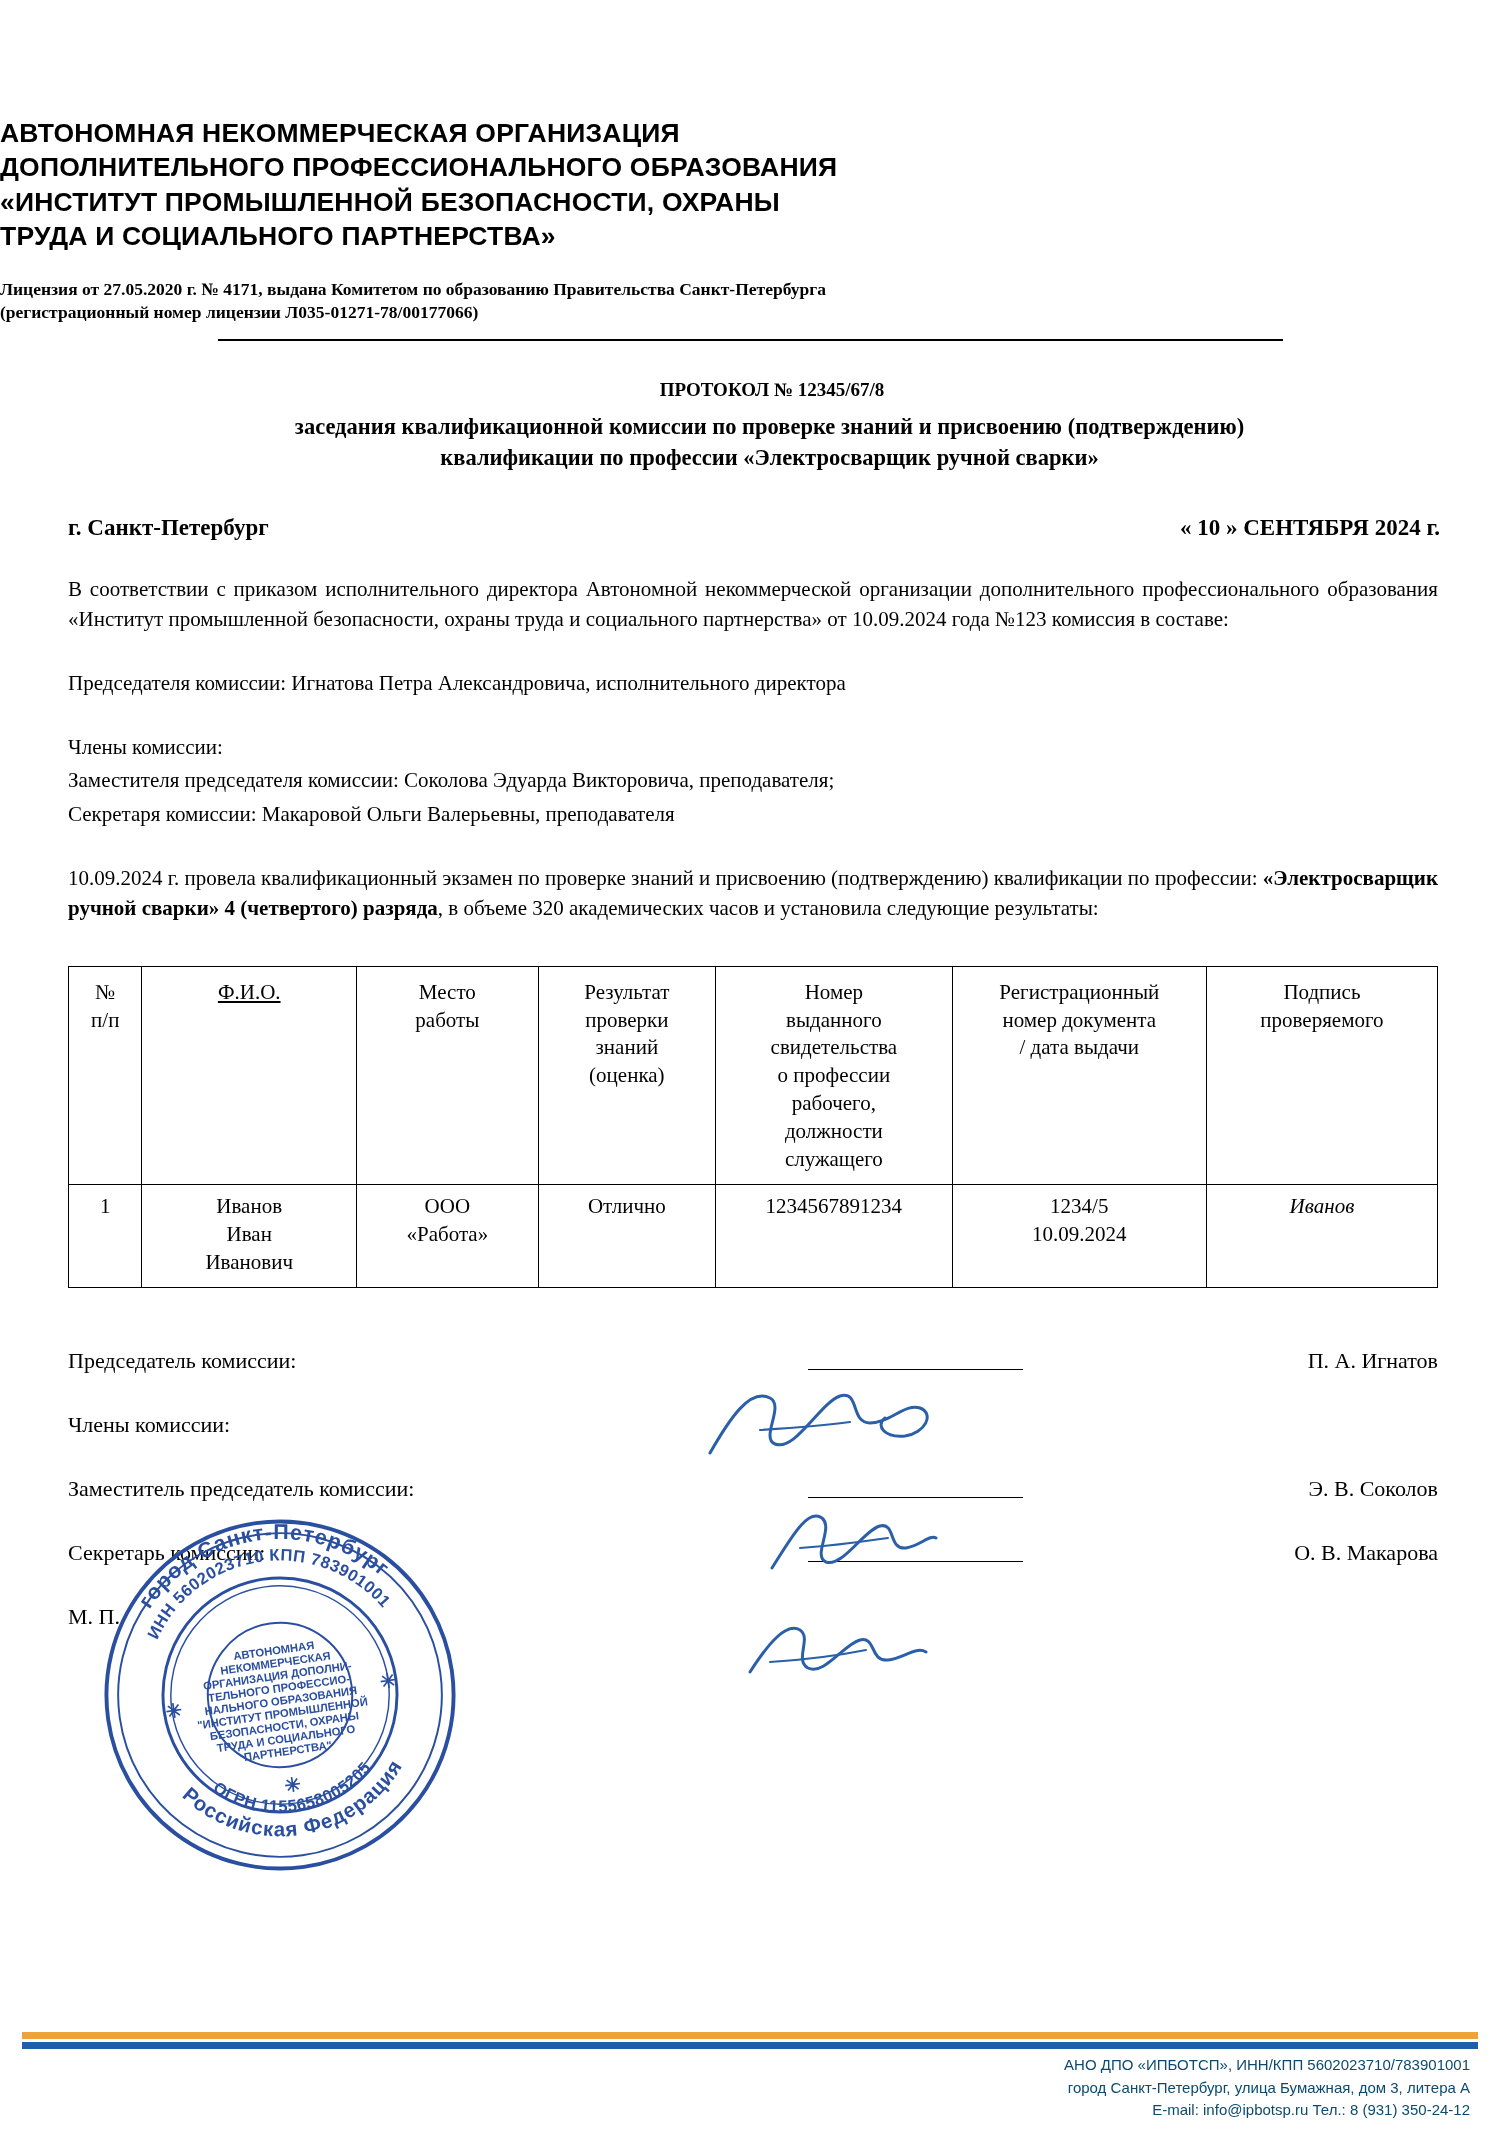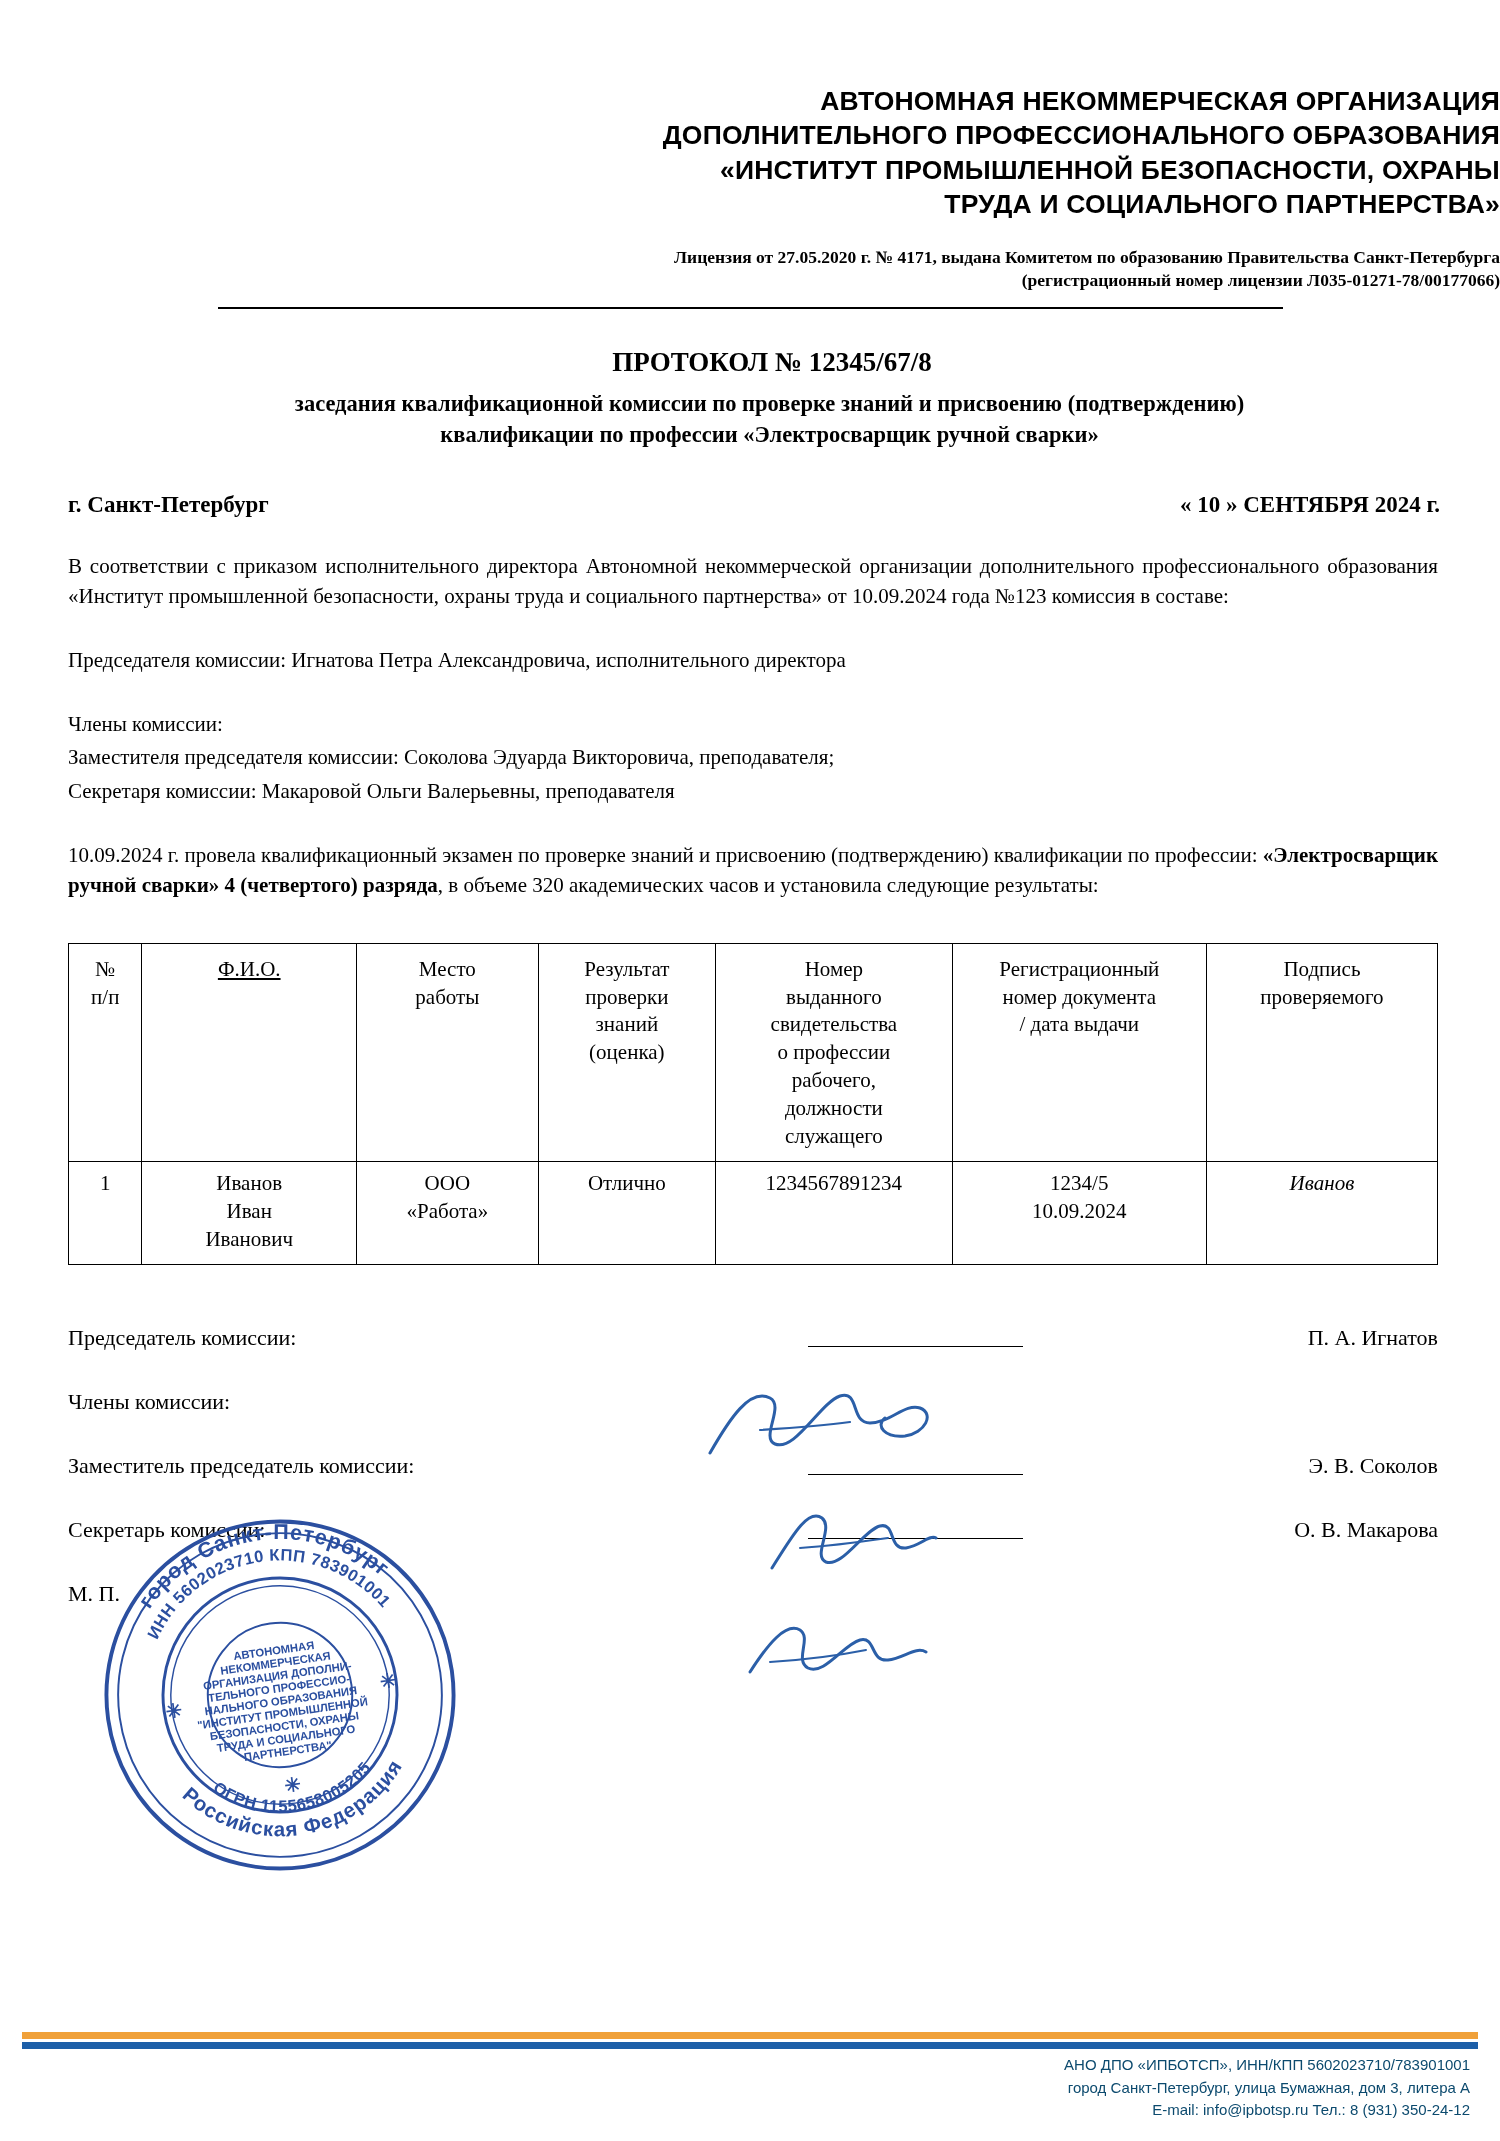--- a/index.html
+++ b/index.html
@@ -18,22 +18,22 @@
   .page {
     position: relative;
     width: 1500px;
     height: 2141px;
     box-sizing: border-box;
     padding: 0;
   }
 
   
   .header {
-    text-align: right;
-    padding-top: 84px;
+    text-align: left;
+    padding-top: 116px;
   }
   .org-title {
     font-family: "Liberation Sans", sans-serif;
     font-weight: bold;
     font-size: 26.5px;
     line-height: 1.30;
     letter-spacing: 0.2px;
   }
   .org-title div { white-space: nowrap; }
 
@@ -48,21 +48,21 @@
     width: 1065px;
     margin: 14px auto 0 auto;
     border-top: 2.4px solid #000;
   }
 
   
   .protocol-no {
     text-align: center;
     margin-top: 38px;
     font-weight: bold;
-    font-size: 27px;
+    font-size: 19px;
     padding-left: 44px;
   }
   .protocol-sub {
     text-align: center;
     margin-top: 10px;
     font-weight: bold;
     font-size: 22.5px;
     line-height: 1.38;
   }
   .protocol-sub div { white-space: nowrap; padding-left: 39px; }

